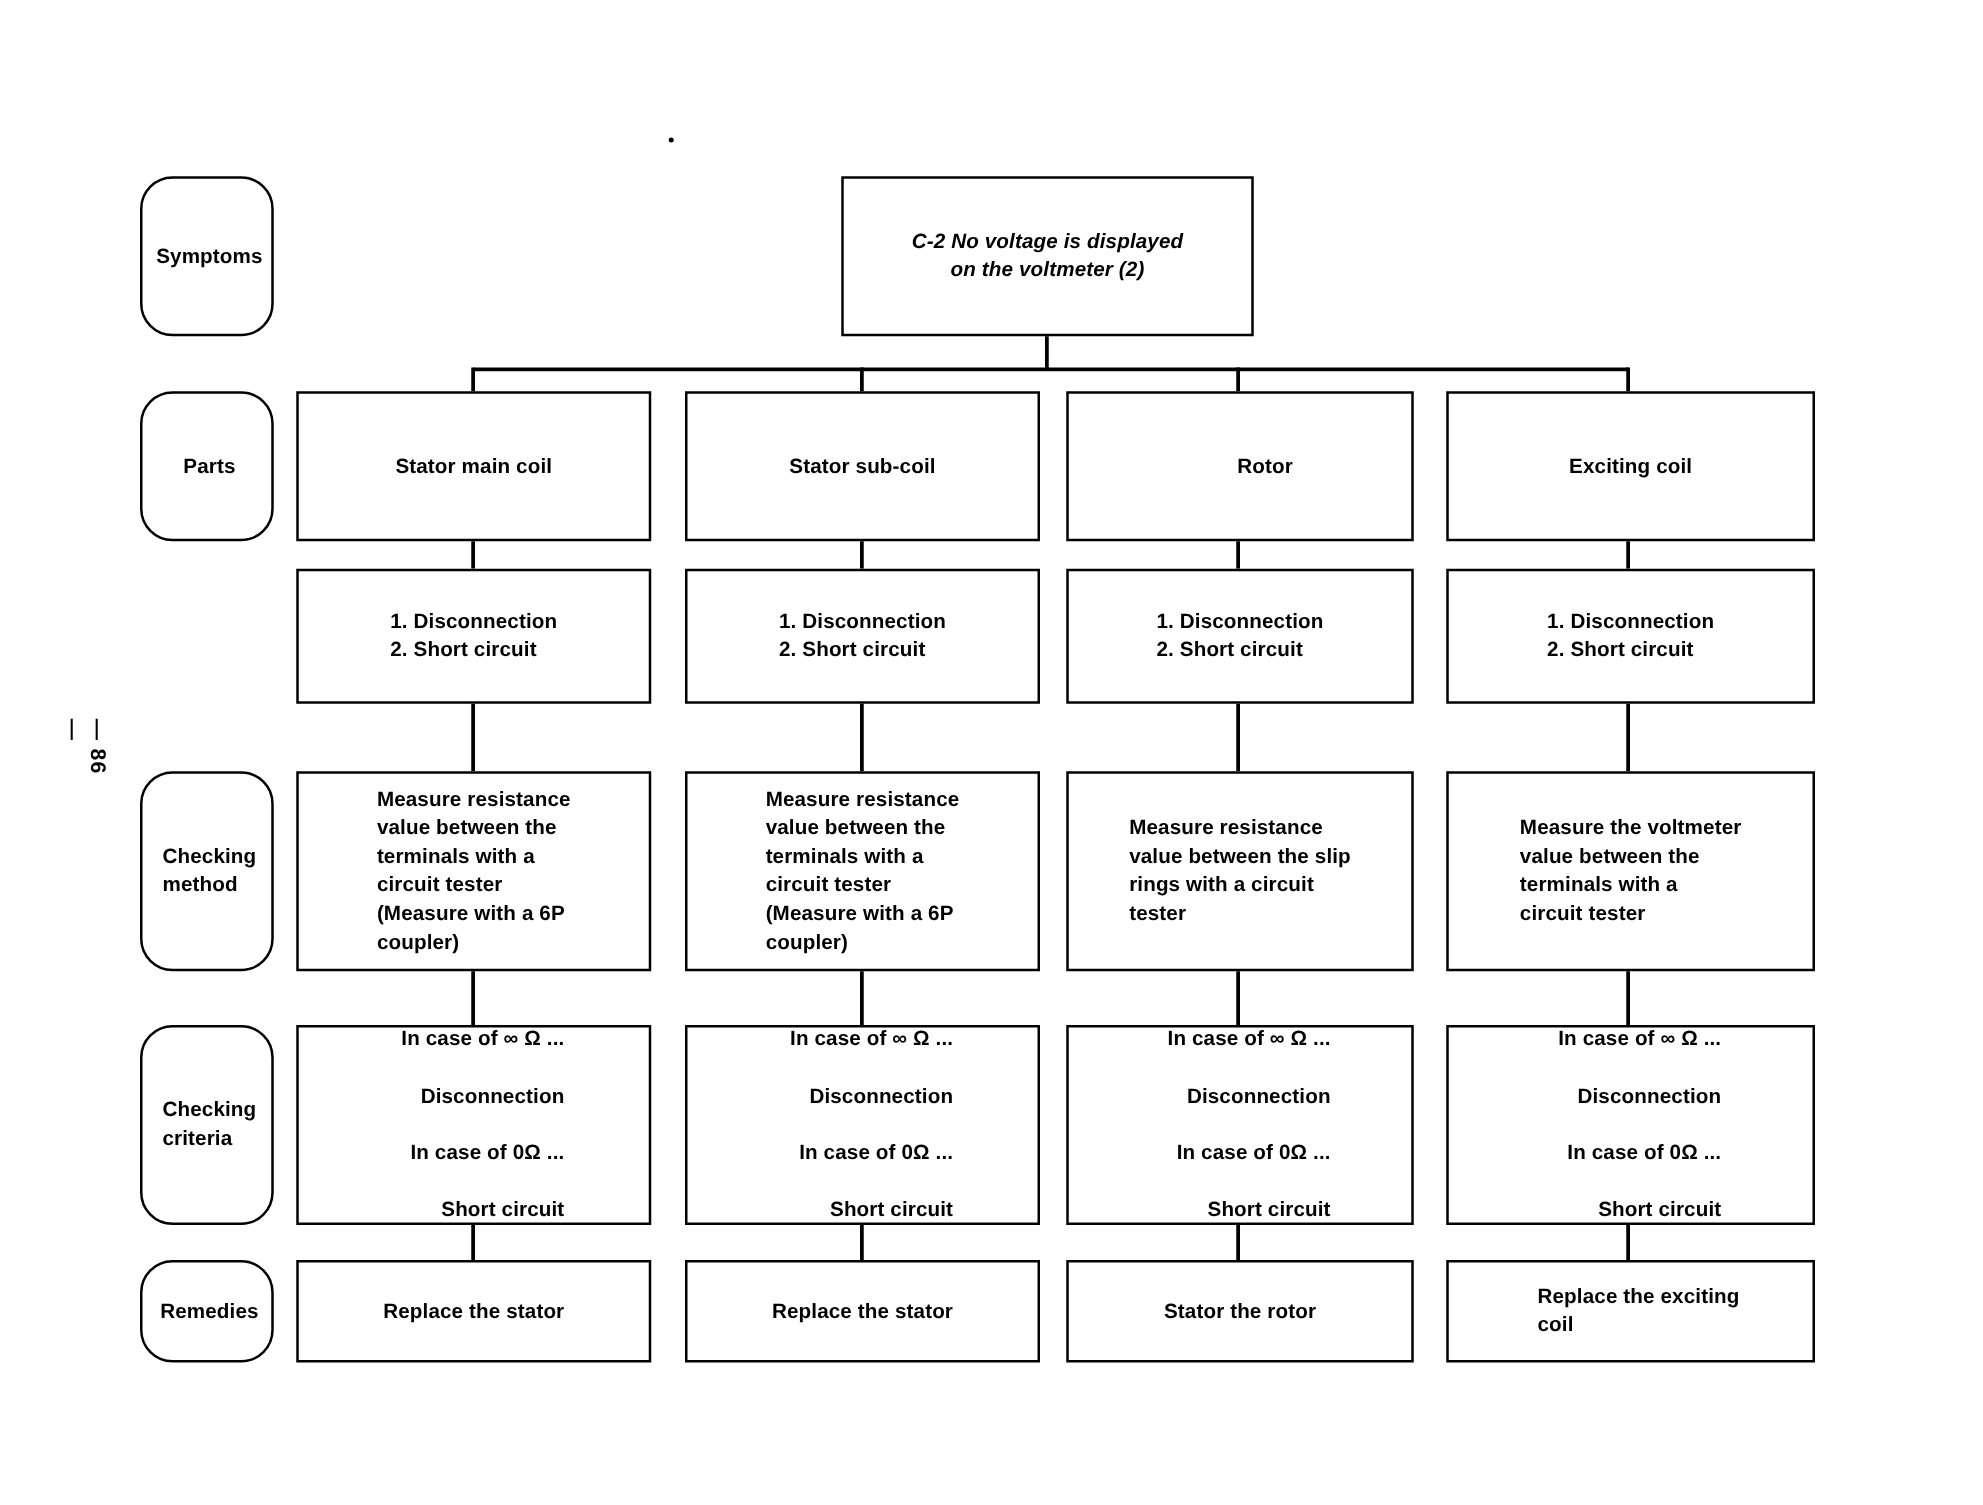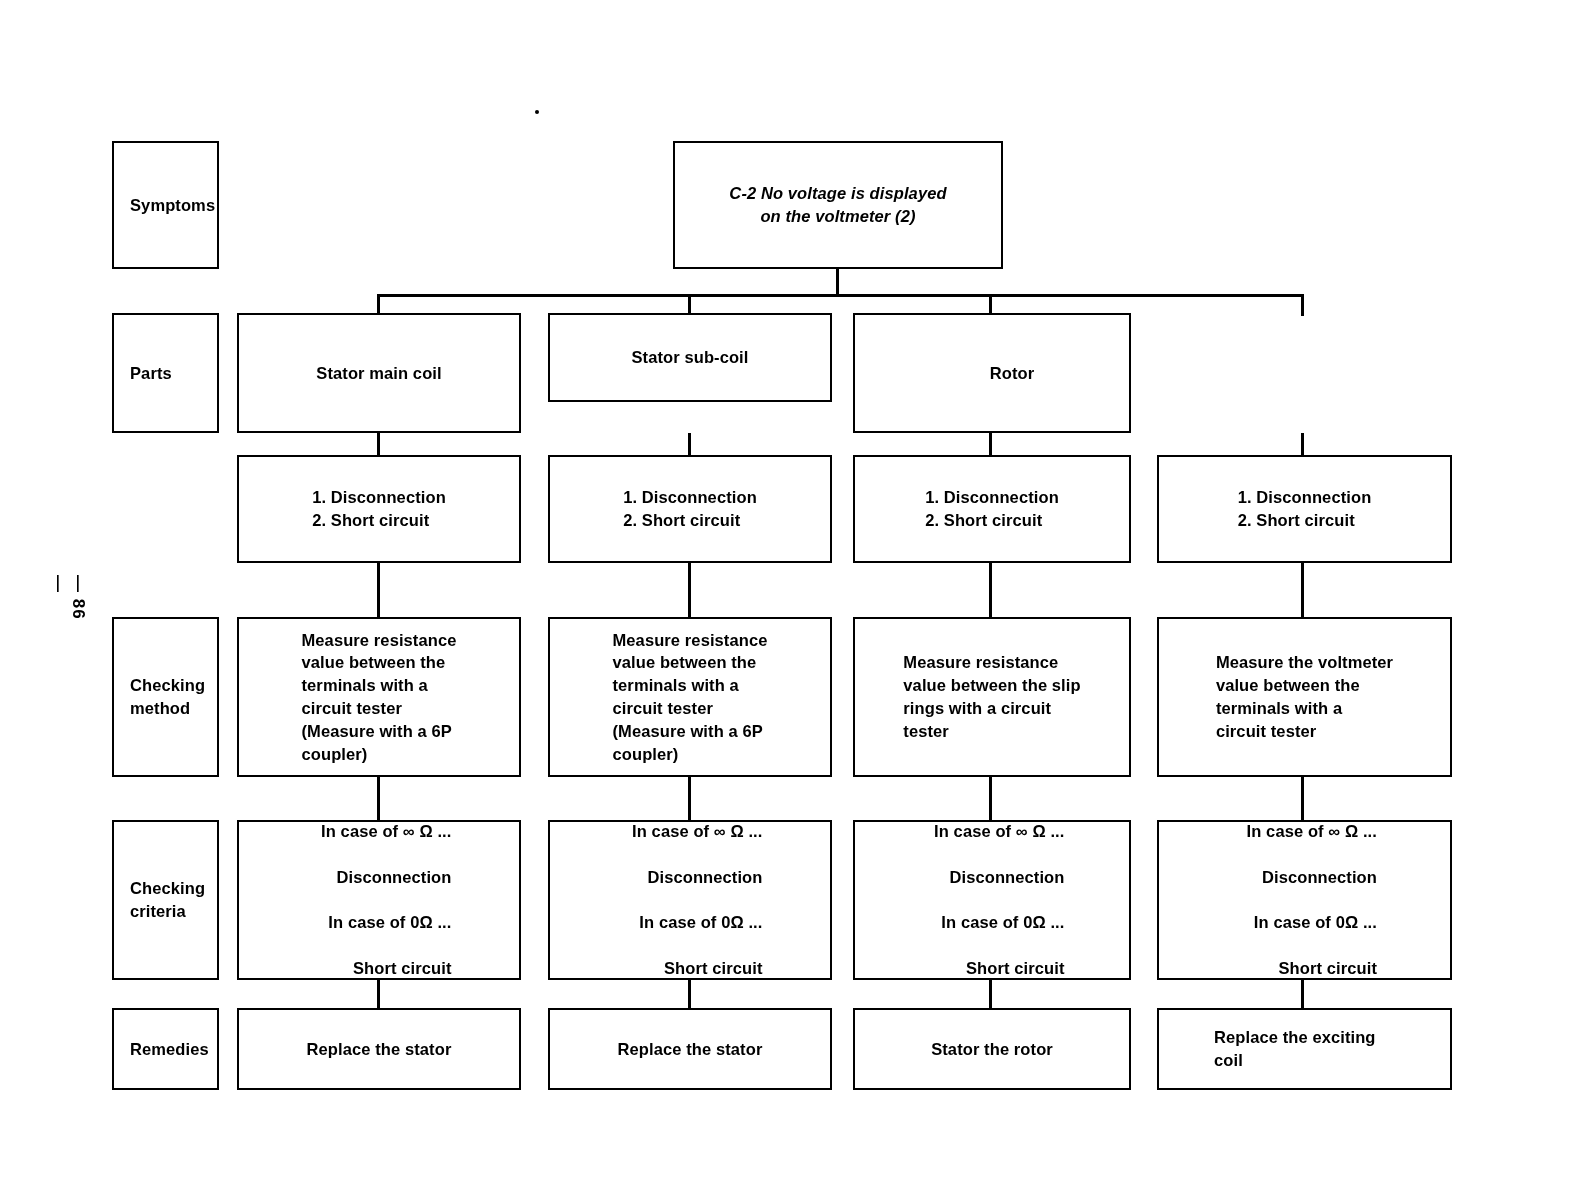--- a/index.html
+++ b/index.html
@@ -36,22 +36,23 @@
     justify-content: flex-start;
     text-align: left;
   }
   .box .inner {
     padding: 0 12px;
     white-space: pre-line;
   }
   .rowlabel {
     font-size: 16.5px;
     font-weight: 600;
-    justify-content: flex-start;
+    justify-content: center;
     text-align: left;
+    border-radius: 26px;
   }
   .rowlabel .inner {
     padding-left: 16px;
   }
   .line {
     position: absolute;
     background: #000000;
   }
   .vline { width: 3px; }
   .hline { height: 3px; }
@@ -155,21 +156,21 @@
       <span>In case of 0Ω ...</span><br>
       <span class="indent">Short circuit</span>
     </span>
   </div>
   <div class="line vline" style="left:377px; top:980px; height:28px;"></div>
 
   <div class="box" style="left:237px; top:1008px; width:284px; height:82px;">
     <span class="inner">Replace the stator</span>
   </div>
 
-  <div class="box" style="left:548px; top:313px; width:284px; height:89px;">
+  <div class="box" style="left:548px; top:313px; width:284px; height:120px;">
     <span class="inner">Stator sub-coil</span>
   </div>
   <div class="line vline" style="left:688px; top:433px; height:22px;"></div>
 
   <div class="box" style="left:548px; top:455px; width:284px; height:108px;">
     <span class="inner" style="text-align:left;">1. Disconnection
 2. Short circuit</span>
   </div>
   <div class="line vline" style="left:688px; top:563px; height:54px;"></div>
 
@@ -223,20 +224,23 @@
       <span>In case of 0Ω ...</span><br>
       <span class="indent">Short circuit</span>
     </span>
   </div>
   <div class="line vline" style="left:989px; top:980px; height:28px;"></div>
 
   <div class="box" style="left:853px; top:1008px; width:278px; height:82px;">
     <span class="inner">Stator the rotor</span>
   </div>
 
+  <div class="box" style="left:1157px; top:313px; width:295px; height:120px;">
+    <span class="inner">Exciting coil</span>
+  </div>
   <div class="line vline" style="left:1301px; top:433px; height:22px;"></div>
 
   <div class="box" style="left:1157px; top:455px; width:295px; height:108px;">
     <span class="inner" style="text-align:left;">1. Disconnection
 2. Short circuit</span>
   </div>
   <div class="line vline" style="left:1301px; top:563px; height:54px;"></div>
 
   <div class="box" style="left:1157px; top:617px; width:295px; height:160px;">
     <span class="inner" style="text-align:left;">Measure the voltmeter
@@ -250,17 +254,17 @@
     <span class="inner">
       <span>In case of  ∞ Ω ...</span><br>
       <span class="indent">Disconnection</span>
       <span>In case of 0Ω ...</span><br>
       <span class="indent">Short circuit</span>
     </span>
   </div>
   <div class="line vline" style="left:1301px; top:980px; height:28px;"></div>
 
   <div class="box left-align" style="left:1157px; top:1008px; width:295px; height:82px;">
-    <span class="inner" style="padding-left:55px;">Replace the exciting
+    <span class="inner" style="padding-left:55px;margin-left:16px;">Replace the exciting
 coil</span>
   </div>
 
 </div>
 
 </body></html>

